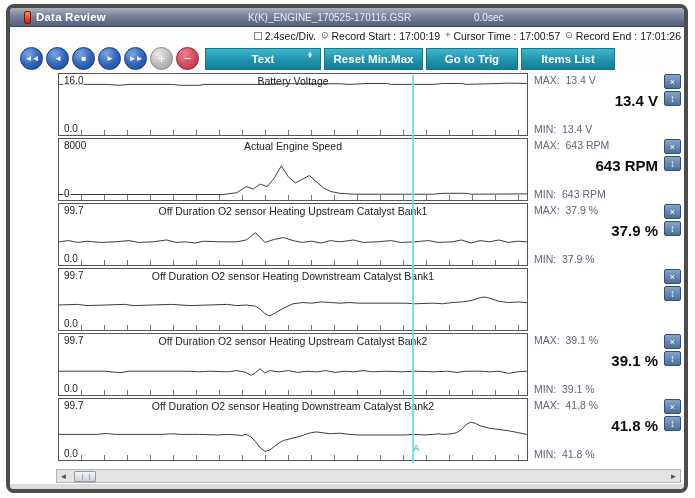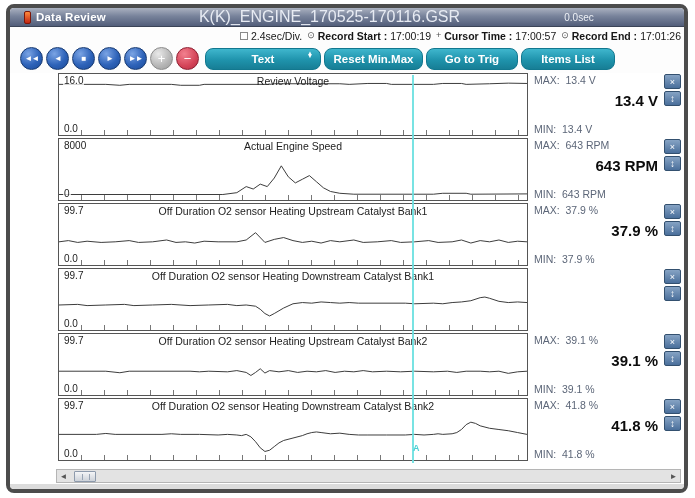--- a/index.html
+++ b/index.html
@@ -8,41 +8,41 @@
   .win{position:absolute;left:6px;top:4px;width:682px;height:489px;border:4px solid #4c4c4c;
        border-radius:8px;background:#ffffff;overflow:hidden;}
 
   
   .titlebar{position:absolute;left:0;top:0;right:0;height:19px;display:flex;align-items:center;
             background:linear-gradient(#aab1c0,#78839b 45%,#525e7a);border-bottom:1px solid #3b4457;}
   .titlebar .left{display:flex;align-items:center;gap:5px;width:175px;padding-left:14px;}
   .app-icon{width:7px;height:13px;border-radius:2px;background:linear-gradient(#ff8a3c,#c22512);
             border:1px solid #7d1608;}
   .title-text{color:#fff;font-size:11.5px;font-weight:bold;letter-spacing:.2px;}
-  .file-text{flex:1;text-align:center;color:#e7ebf3;font-size:16px;}
-  .elapsed-text{width:210px;text-align:center;color:#eef1f6;font-size:10px;}
+  .file-text{flex:1;text-align:center;color:#e7ebf3;font-size:10px;}
+  .elapsed-text{width:210px;text-align:left;color:#eef1f6;font-size:10px;}
 
   
   .infobar{position:absolute;left:0;top:19px;right:0;height:17px;background:#fdfdfd;
            display:flex;align-items:center;justify-content:flex-end;gap:5px;
            padding-right:3px;font-size:10.5px;color:#161616;white-space:nowrap;}
   .infobar .seg{display:flex;align-items:center;gap:3px;}
   .mini-icon{color:#555;font-size:9px;line-height:1;}
   .chk{display:inline-block;width:8px;height:8px;border:1px solid #8a8a8a;background:#fff;}
-  .lab{font-weight:bold;}
+  .lab{font-weight:normal;}
 
   
   .toolbar{position:absolute;left:0;top:36px;right:0;height:29px;background:#fdfdfd;
            display:flex;align-items:center;gap:3px;padding-left:10px;}
   .mbtn{width:23px;height:23px;border-radius:50%;border:1px solid #173a72;color:#fff;
         display:flex;align-items:center;justify-content:center;font-size:8px;letter-spacing:-1px;
         background:radial-gradient(circle at 35% 28%,#7ba4e4,#2e63b9 55%,#1b4a98);padding:0;cursor:pointer;}
   .mbtn.gray{background:radial-gradient(circle at 35% 28%,#e9e9e9,#b5b5b5 60%,#9a9a9a);border-color:#8b8b8b;font-size:13px;letter-spacing:0;}
   .mbtn.red{background:radial-gradient(circle at 35% 28%,#f2808e,#d44458 60%,#b52f44);border-color:#8e1f31;font-size:13px;letter-spacing:0;}
-  .tealbtn{height:22px;border:1px solid #12788f;border-radius:8px;color:#fff;font-size:11.5px;font-weight:bold;
+  .tealbtn{height:22px;border:1px solid #12788f;border-radius:0;color:#fff;font-size:11.5px;font-weight:bold;
            background:linear-gradient(#3fb6cd,#1f93ac 55%,#177e95);display:flex;align-items:center;
            justify-content:center;cursor:pointer;padding:0 6px;}
   .btn-text{width:116px;margin-left:3px;position:relative;}
   .btn-text .dd{position:absolute;right:7px;top:3px;display:flex;flex-direction:column;line-height:.55;font-size:7px;}
   .btn-w1{width:99px;} .btn-w2{width:92px;text-align:center;} .btn-w3{width:92px;} .btn-w4{width:94px;}
 
   
   .charts{position:absolute;left:0;top:65px;right:0;height:393px;background:#fff;}
   .channel{position:relative;height:63px;margin-bottom:2px;}
   .plot{position:absolute;left:48px;top:0;width:470px;height:63px;border:1px solid #555;background:#fff;padding-left:12px;}
@@ -135,21 +135,21 @@
       <button class="tealbtn btn-w4">Items List</button>
     </div>
 
     <div class="charts">
       <div class="channel">
           <div class="plot">
             <svg viewBox="0 0 100 100" preserveAspectRatio="none">
               <polyline fill="none" stroke="#3d3d3d" stroke-width="1" vector-effect="non-scaling-stroke" points="0,17 10,17 13,18.5 15,17 24,17 26,18.5 30,18.5 31,17 45,17 46,16 60,16 62,17 66,15.5 70,15.5 71,17 80,17 82,15.5 86,15.5 87,17 92,16 96,15 100,15.5"></polyline>
             </svg>
             <span class="scale-max">16.0</span>
-            <span class="plot-title">Review Voltage</span>
+            <span class="plot-title">Battery Voltage</span>
             <span class="scale-min">0.0</span>
             <span class="ticks"></span>
           </div>
           <div class="readout">
             <span class="ro-max">
               <span>MAX:</span>&nbsp;
               <span>13.4 V</span>
             </span>
             <span class="ro-val">13.4 V</span>
             <span class="ro-min">

